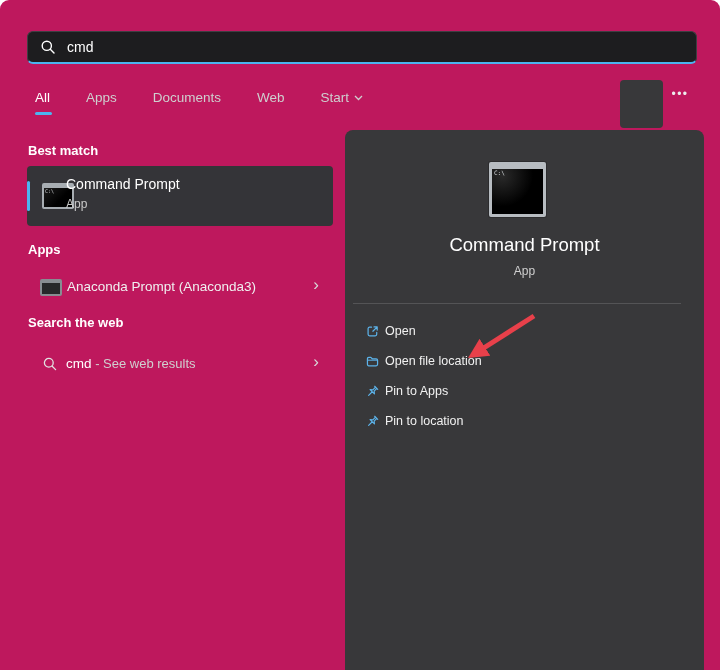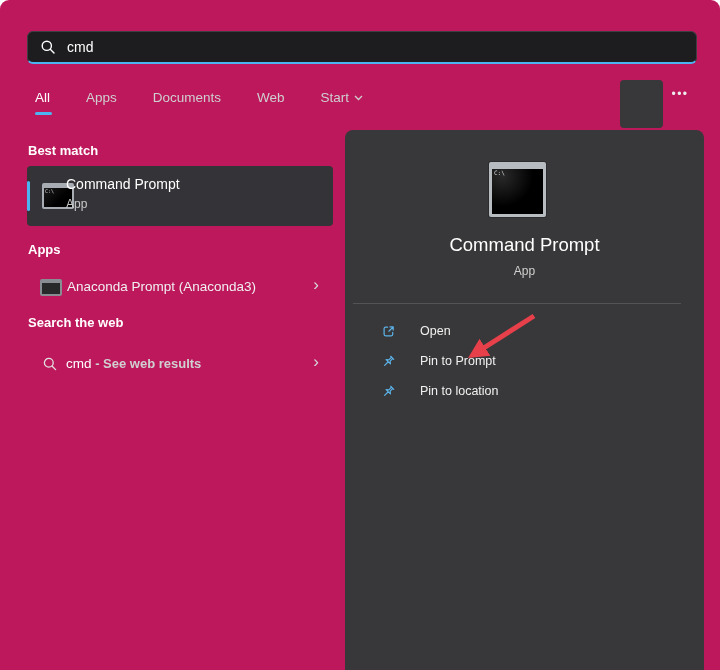--- a/index.html
+++ b/index.html
@@ -54,40 +54,40 @@
   .row-apps { top:271px; height:34px; }
   .row-web  { top:348px; height:32px; }
   .anaicon {
     position:absolute; left:13px; top:8px; width:22px; height:17px;
     background:#26282a; border:2px solid #878d92; border-top-width:4px; border-radius:2px;
   }
   .row-label { position:absolute; left:40px; top:8px; font-size:13.5px; color:#f0f0f0; white-space:nowrap; }
   .row-chevron { position:absolute; right:14px; top:4px; font-size:17px; color:#d8d8d8; }
   .websearch-ic { position:absolute; left:15px; top:8px; width:16px; height:16px; }
   .web-text { position:absolute; left:39px; top:8px; font-size:13.5px; color:#ffffff; white-space:nowrap; }
-  .web-suffix { font-weight:bold; color:#d0d0d0; font-size:13px;margin-top:44px; }
+  .web-suffix { font-weight:normal; color:#d0d0d0; font-size:13px;margin-top:44px; }
 
   
   .panel {
     position:absolute; left:345px; top:130px; width:359px; height:540px;
     background:#38383a; border-radius:8px 8px 0 0;
   }
   .cmdicon-lg {
     position:absolute; left:144px; top:32px; width:57px; height:55px;
     background:radial-gradient(circle at 20% 15%, #2a2a2a 0%, #000 55%);
     border:3px solid #b7bcc1; border-top-width:7px; border-radius:2px;
     color:#d5d9dc; font-family:"DejaVu Sans Mono", monospace; font-size:6px; line-height:7px; padding-left:2px;
     box-shadow:0 0 0 1px #2c2c2e;
   }
   .panel-title { position:absolute; left:0; top:104px; width:100%; text-align:center; font-size:18.5px; color:#ffffff; }
   .panel-sub   { position:absolute; left:0; top:134px; width:100%; text-align:center; font-size:12px; color:#cfcfcf; }
   .panel-divider { position:absolute; left:8px; top:173px; width:328px; height:1px; background:#545456; }
 
   .actions { position:absolute; left:0; top:186px; width:100%; }
-  .action-row { height:30px; display:flex; align-items:center; padding-left:36px; gap:24px; }
+  .action-row { height:30px; display:flex; align-items:center; padding-left:20px; gap:5px; }
   .action-row svg { width:15px; height:15px; flex:0 0 auto; }
   .action-label { font-size:12.5px; color:#f1f1f1; }
 
   .arrow-svg { position:absolute; left:452px; top:303px; pointer-events:none; }
 </style>
 </head>
 <body>
 
 <div class="window">
 
@@ -156,28 +156,35 @@
 
       <div class="action-row">
         <svg viewBox="0 0 16 16">
           <path d="M7 3.4 H4.9 C3.9 3.4 3.3 4 3.3 5 v6 c0 1 .6 1.6 1.6 1.6 h6 c1 0 1.6-.6 1.6-1.6 V9" fill="none" stroke="#5cb3ea" stroke-width="1.3" stroke-linecap="round"></path>
           <path d="M9.6 3.1 H13 v3.4 M12.8 3.3 L8.4 7.7" fill="none" stroke="#5cb3ea" stroke-width="1.3" stroke-linecap="round" stroke-linejoin="round"></path>
         </svg>
         <span class="action-label">Open</span>
       </div>
 
 
+      <div class="action-row">
+        <svg viewBox="0 0 16 16">
+          <path d="M2.6 5.2 c0-1 .5-1.6 1.5-1.6 h2.1 l1.5 1.5 h4.2 c1 0 1.5.6 1.5 1.6 v4.3 c0 1-.5 1.6-1.5 1.6 H4.1 c-1 0-1.5-.6-1.5-1.6 Z" fill="none" stroke="#5cb3ea" stroke-width="1.3" stroke-linejoin="round"></path>
+          <line x1="2.6" y1="6.6" x2="13.4" y2="6.6" stroke="#5cb3ea" stroke-width="1.1"></line>
+        </svg>
+        <span class="action-label">Open file location</span>
+      </div>
 
       <div class="action-row">
         <svg viewBox="0 0 16 16">
           <g transform="rotate(45 8 8)">
             <path d="M5.7 2.4 h4.6 M7 2.4 v4.1 l-2.3 1.9 h6.6 l-2.3-1.9 v-4.1 M8 8.4 v5.4" fill="none" stroke="#5cb3ea" stroke-width="1.25" stroke-linecap="round" stroke-linejoin="round"></path>
           </g>
         </svg>
-        <span class="action-label">Pin to Prompt</span>
+        <span class="action-label">Pin to Apps</span>
       </div>
 
       <div class="action-row">
         <svg viewBox="0 0 16 16">
           <g transform="rotate(45 8 8)">
             <path d="M5.7 2.4 h4.6 M7 2.4 v4.1 l-2.3 1.9 h6.6 l-2.3-1.9 v-4.1 M8 8.4 v5.4" fill="none" stroke="#5cb3ea" stroke-width="1.25" stroke-linecap="round" stroke-linejoin="round"></path>
           </g>
         </svg>
         <span class="action-label">Pin to location</span>
       </div>

